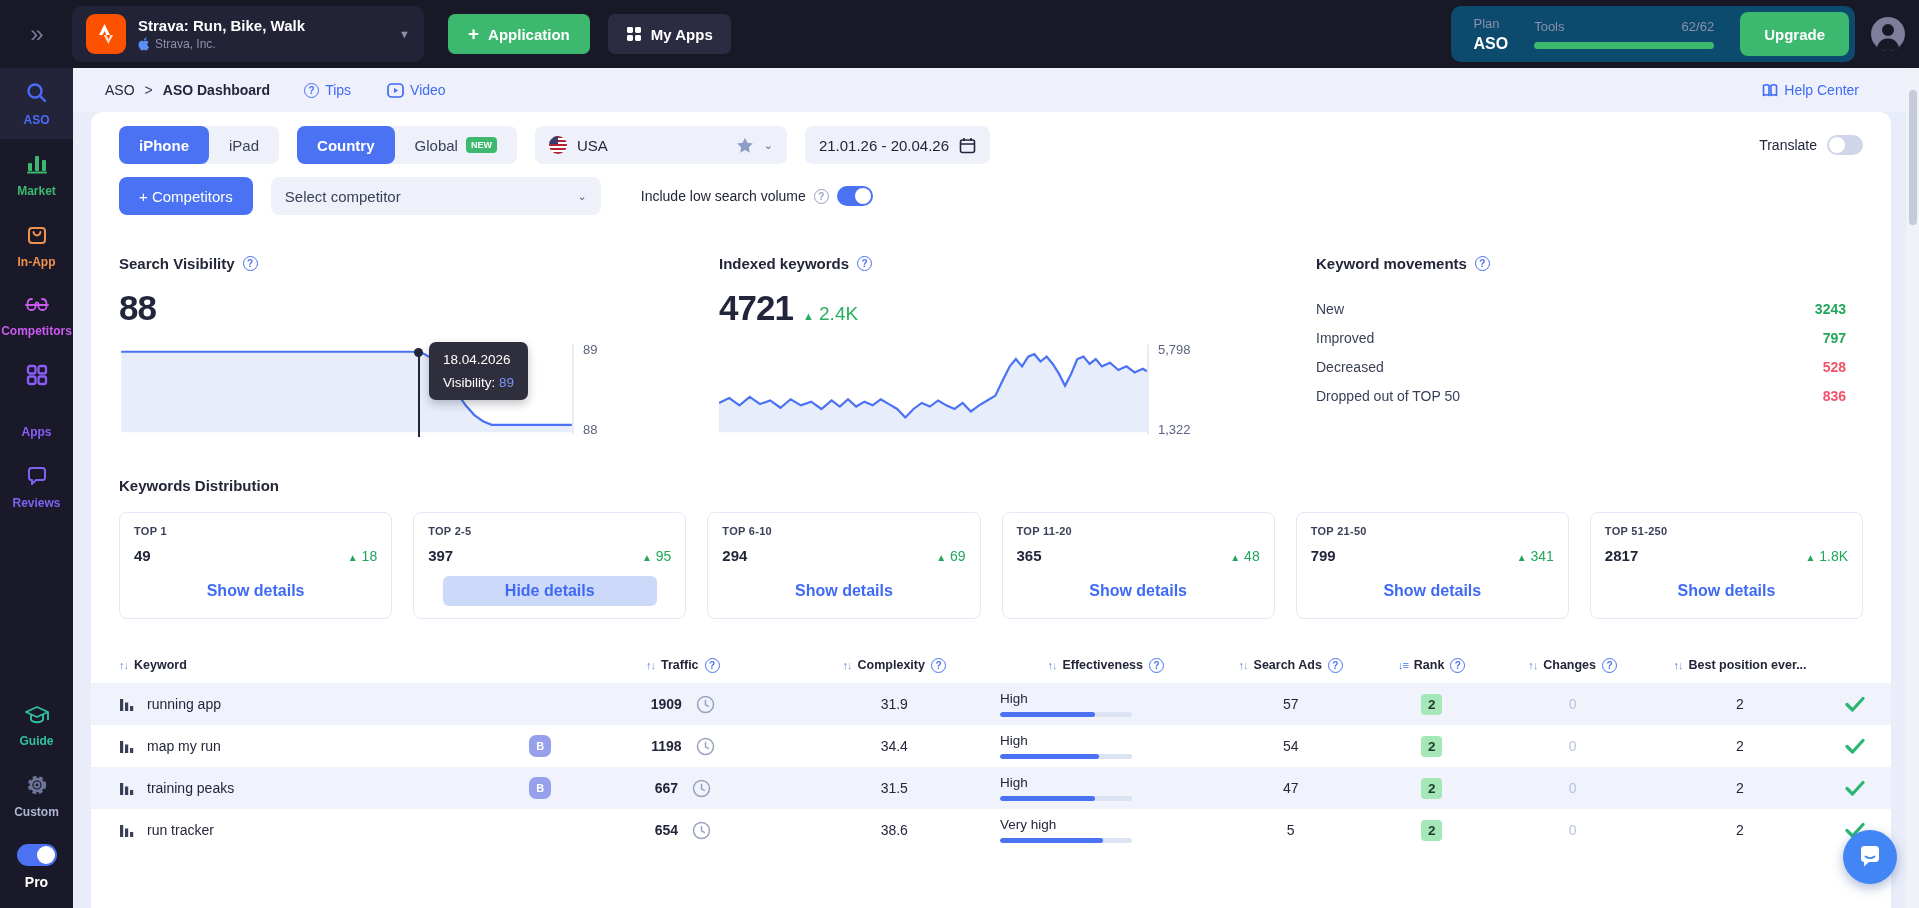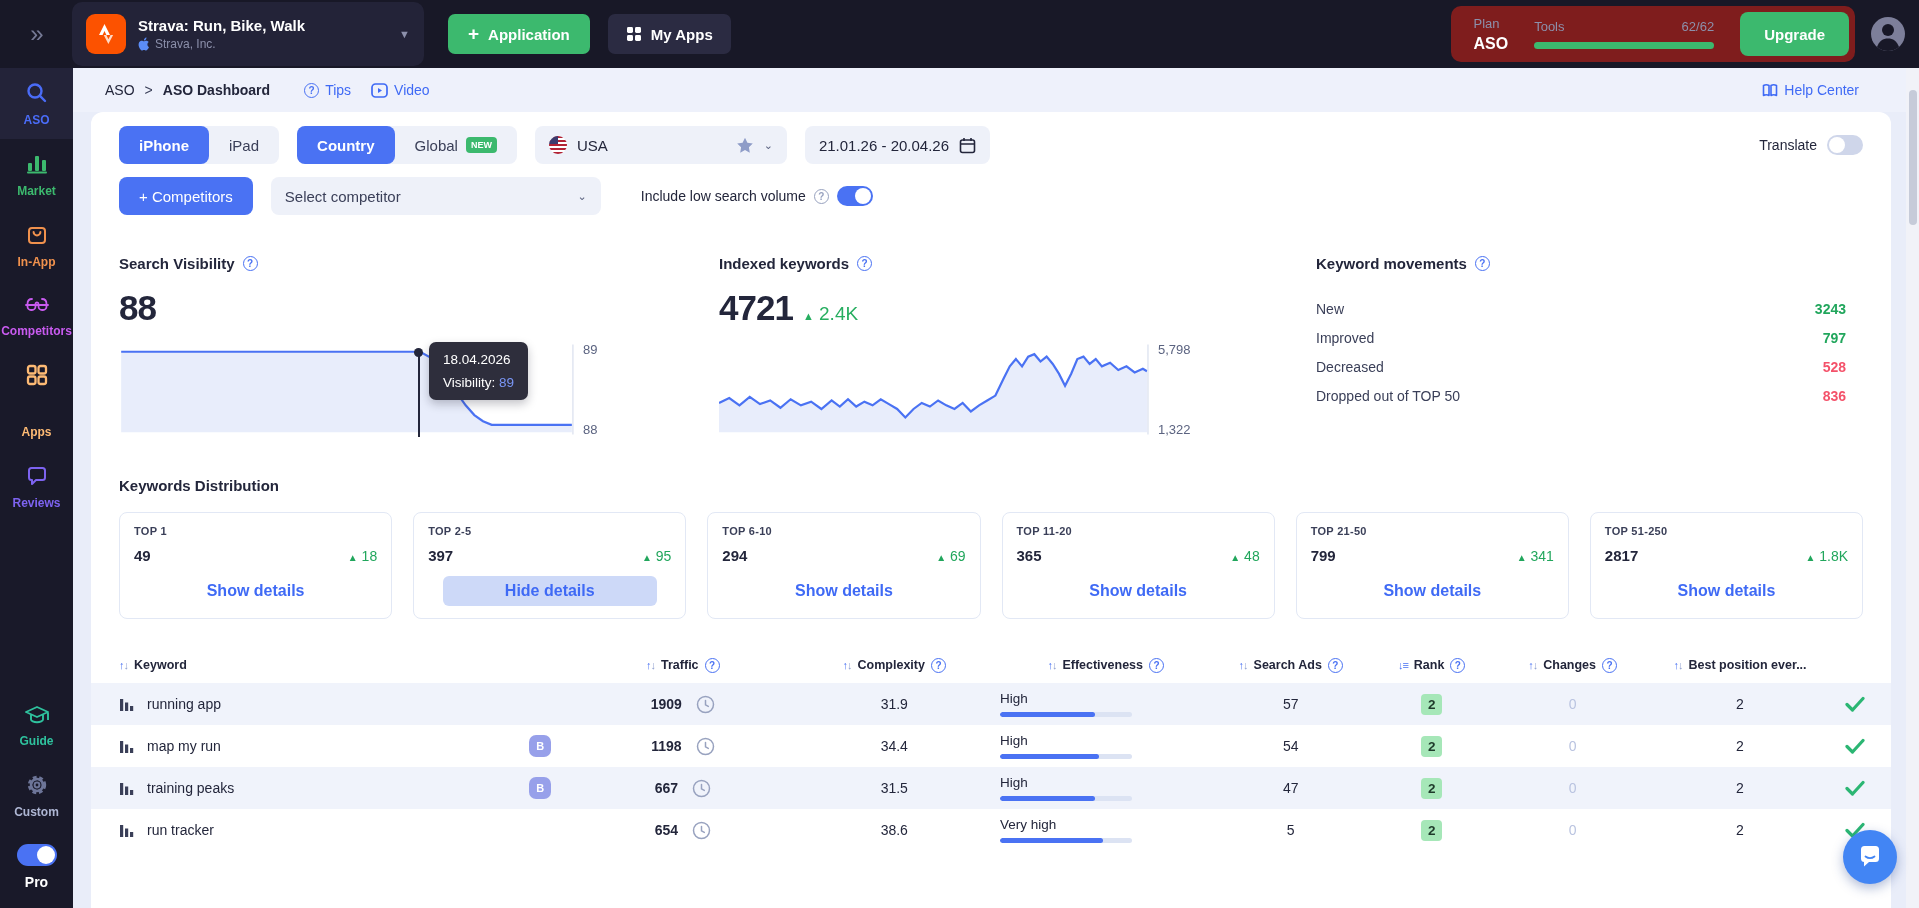--- a/index.html
+++ b/index.html
@@ -3,36 +3,36 @@
 <meta charset="utf-8">
 <style>
   * { box-sizing: border-box; margin: 0; padding: 0; }
   html,body { width:1919px; height:908px; overflow:hidden;
     font-family:"Liberation Sans", sans-serif; background:#e9edf9; color:#23263b; }
 
   
   .topbar { position:absolute; left:0; top:0; width:1919px; height:68px; background:#181827;
     display:flex; align-items:center; z-index:30; }
   .collapse { width:72px; text-align:center; color:#767a96; font-size:24px; letter-spacing:-2px; cursor:pointer; }
-  .app-selector { width:352px; height:64px; background:#232338; border-radius:10px; display:flex;
+  .app-selector { width:352px; height:56px; background:#232338; border-radius:10px; display:flex;
     align-items:center; padding:0 14px; gap:12px; }
   .strava-ic { width:40px; height:40px; border-radius:9px; background:#fc5200; flex:0 0 auto;
     display:flex; align-items:center; justify-content:center; }
   .app-texts { flex:1; min-width:0; }
   .app-title { color:#fff; font-size:15px; font-weight:bold; white-space:nowrap; }
   .app-sub { display:flex; align-items:center; gap:5px; margin-top:3px; color:#8c90ab; font-size:12px; }
   .chev { color:#8c90ab; font-size:11px; }
   .btn-green { background:#3cb96e; color:#fff; border:none; border-radius:7px; height:40px;
     font-size:15px; font-weight:bold; padding:0 20px; display:flex; align-items:center; gap:9px; cursor:pointer;
     font-family:inherit; }
   .btn-add { margin-left:24px; }
   .btn-myapps { margin-left:18px; background:#2b2b42; color:#fff; border:none; border-radius:7px; height:40px;
     font-size:15px; font-weight:bold; padding:0 18px; display:flex; align-items:center; gap:9px; cursor:pointer;
     font-family:inherit; }
-  .plan-box { margin-left:auto; height:56px; background:#7f1d1d; border-radius:10px; display:flex;
+  .plan-box { margin-left:auto; height:56px; background:#0c4a6e; border-radius:10px; display:flex;
     align-items:center; padding:0 6px 0 22px; gap:26px; }
   .plan-col .lab { color:#8c90ab; font-size:13px; }
   .plan-col .val { color:#fff; font-size:16px; font-weight:bold; margin-top:4px; }
   .tools-col { width:180px; }
   .tools-top { display:flex; justify-content:space-between; color:#8c90ab; font-size:13px; }
   .tools-bar { margin-top:8px; height:7px; border-radius:4px; background:#3cb96e; }
   .btn-upgrade { height:44px; border-radius:8px; padding:0 24px; font-size:15px; }
   .avatar { width:38px; height:38px; margin:0 12px 0 14px; }
 
   
@@ -48,21 +48,21 @@
   .toggle.on { background:#4a72f3; } .toggle.on .knob { right:2px; }
   .toggle.off { background:#cfd6ea; } .toggle.off .knob { left:2px; }
   .toggle.sm { width:36px; height:20px; } .toggle.sm .knob { width:16px; height:16px; }
 
   
   .crumbbar { position:absolute; left:73px; top:68px; width:1846px; height:44px; background:#eef1fb;
     display:flex; align-items:center; padding:0 60px 0 32px; font-size:14px; }
   .crumbbar .sep { margin:0 10px; color:#3a3f58; }
   .crumb-cur { font-weight:bold; }
   .blue-link { color:#3f6af5; display:flex; align-items:center; gap:6px; cursor:pointer; }
-  .crumb-tips { margin-left:34px; } .crumb-video { margin-left:20px;text-align:center; }
+  .crumb-tips { margin-left:34px; } .crumb-video { margin-left:36px;text-align:center; }
   .help { margin-left:auto; }
 
   
   .q { display:inline-flex; width:15px; height:15px; border:1.4px solid #4a72f3; color:#4a72f3;
     border-radius:50%; align-items:center; justify-content:center; font-size:10px; font-weight:bold; flex:0 0 auto; }
   .q::after { content:"?"; }
   .q.gray { border-color:#98a2bf; color:#98a2bf; }
 
   
   .panel { position:absolute; left:91px; top:112px; width:1800px; height:796px; background:#fff;
@@ -256,21 +256,21 @@
   </div>
 
   <div class="side-item" style="color: rgb(201, 91, 240);">
     <svg width="26" height="22" viewBox="0 0 26 22" fill="none" stroke="currentColor" stroke-width="1.8" stroke-linecap="round">
         <path d="M2 11h22"></path>
         <path d="M8 5c-2.8 0-4.5 2-4.5 5v2.5A3.5 3.5 0 0 0 7 16h1a3.5 3.5 0 0 0 3.5-3.5V10c0-1 .6-1.6 1.5-1.6s1.5.6 1.5 1.6v2.5A3.5 3.5 0 0 0 18 16h1a3.5 3.5 0 0 0 3.5-3.5V10c0-3-1.7-5-4.5-5"></path>
       </svg>
     <span class="lbl">Competitors</span>
   </div>
 
-  <div class="side-item" style="color: #fdba74; gap: 38px;">
+  <div class="side-item" style="color: #8b5cf6; gap: 38px;">
     <svg width="24" height="24" viewBox="0 0 24 24" fill="none" stroke="currentColor" stroke-width="2.3">
         <rect x="3" y="3" width="7.5" height="7.5" rx="2"></rect>
         <rect x="13.5" y="3" width="7.5" height="7.5" rx="2"></rect>
         <rect x="3" y="13.5" width="7.5" height="7.5" rx="2"></rect>
         <rect x="13.5" y="13.5" width="7.5" height="7.5" rx="2"></rect>
       </svg>
     <span class="lbl">Apps</span>
   </div>
 
   <div class="side-item" style="color: rgb(125, 99, 240);">

